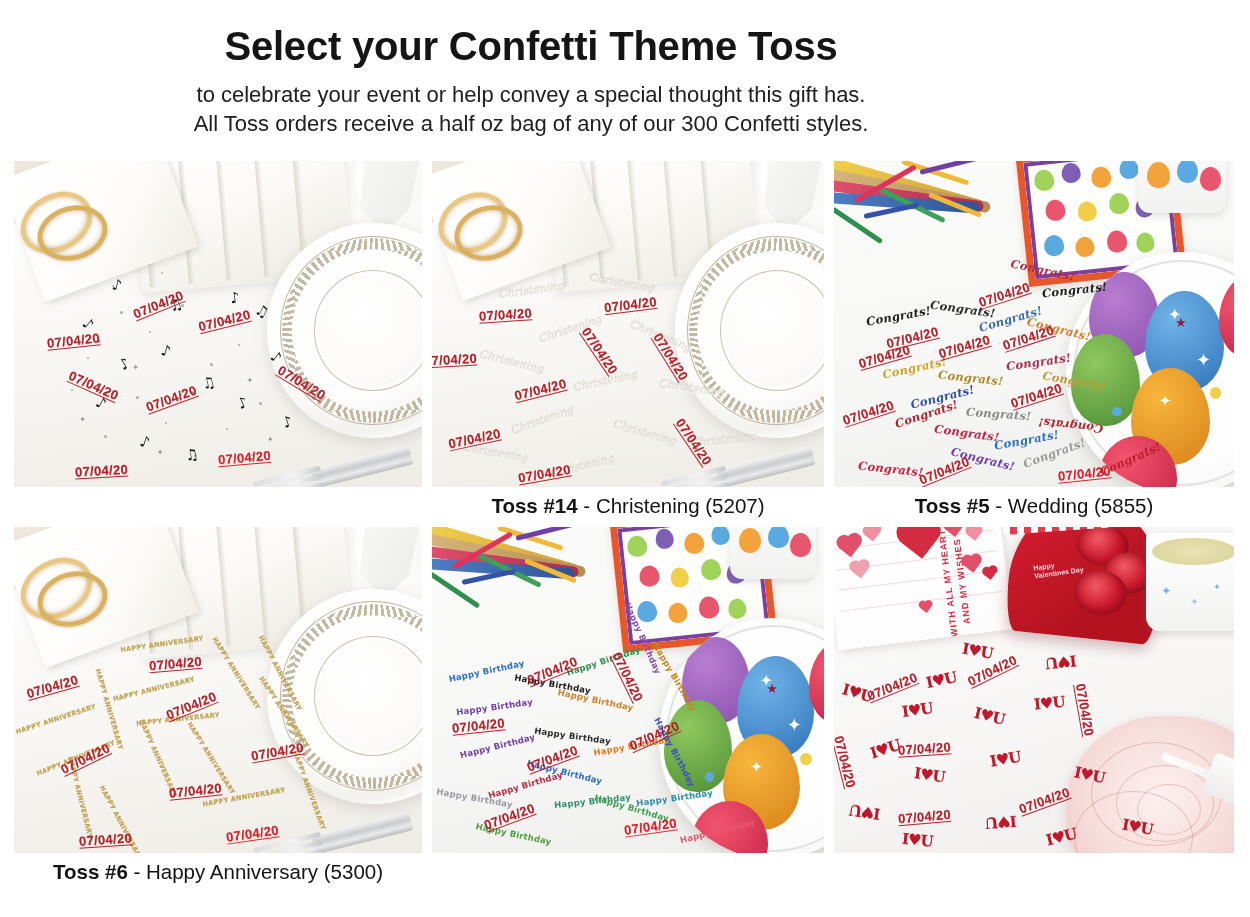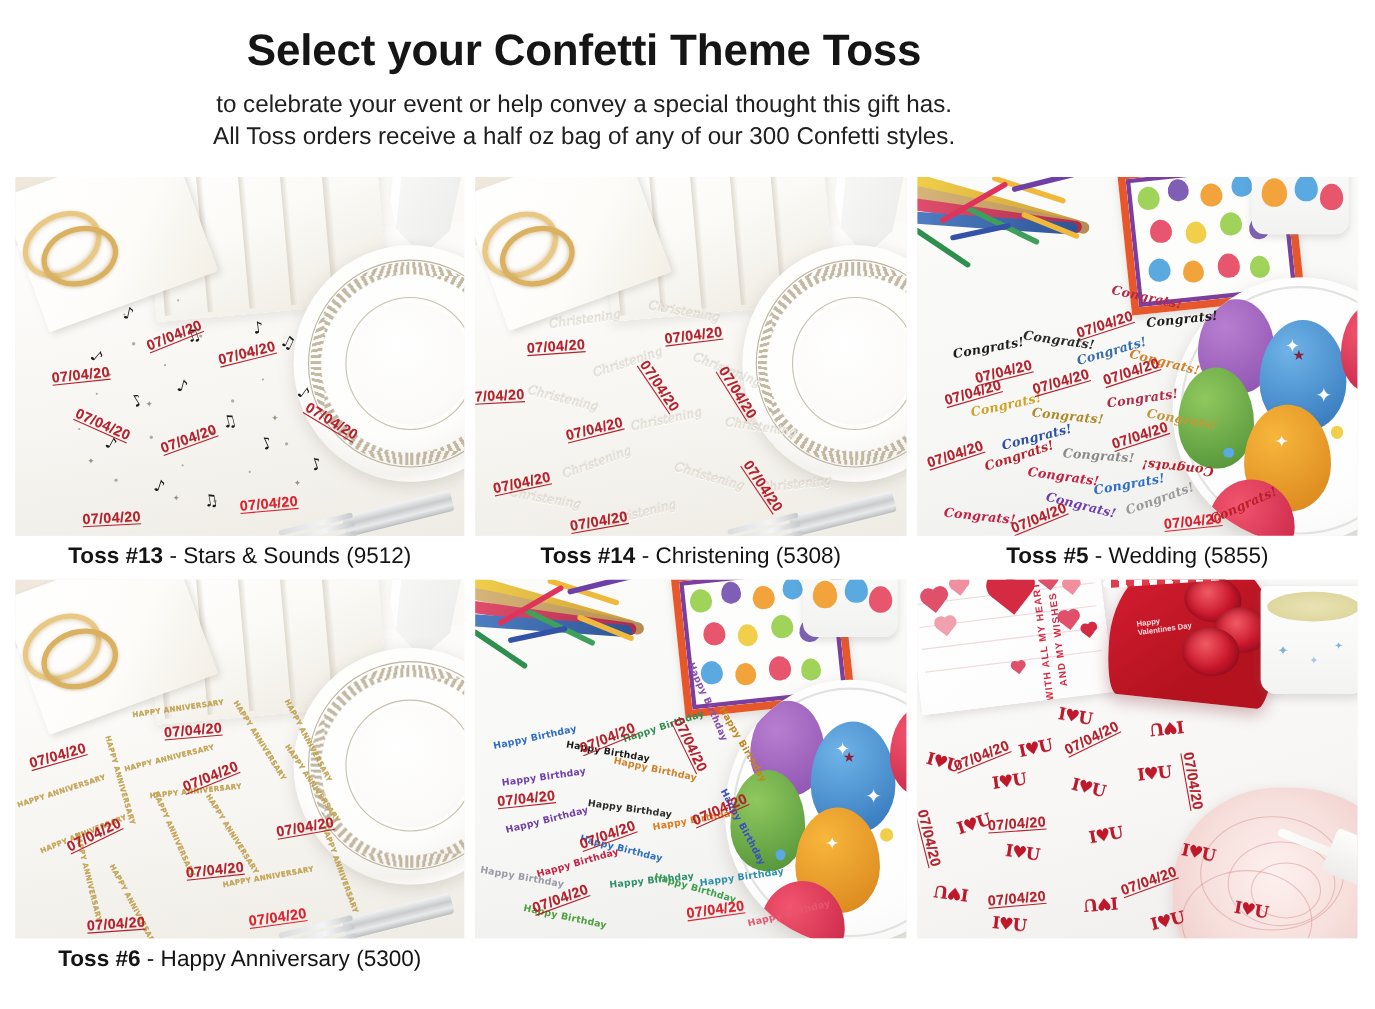--- a/index.html
+++ b/index.html
@@ -370,26 +370,20 @@
           <span class="conf date" style="left:8%;top:53%;transform:rotate(-6deg)">07/04/20</span>
           <span class="conf date" style="left:29%;top:42%;transform:rotate(-22deg)">07/04/20</span>
           <span class="conf date" style="left:45%;top:47%;transform:rotate(-14deg)">07/04/20</span>
           <span class="conf date" style="left:13%;top:67%;transform:rotate(24deg)">07/04/20</span>
           <span class="conf date" style="left:32%;top:71%;transform:rotate(-20deg)">07/04/20</span>
           <span class="conf date" style="left:64%;top:66%;transform:rotate(31deg)">07/04/20</span>
           <span class="conf date bright" style="left:50%;top:89%;transform:rotate(-5deg)">07/04/20</span>
           <span class="conf date" style="left:15%;top:93%;transform:rotate(-3deg)">07/04/20</span>
         </div>
       </div>
-      <div class="caption">
-        <span class="num">Toss #13</span>
-        <span class="dash">-</span>
-        <span class="nm">Stars &amp; Sounds</span>
-        <span class="nm">(9512)</span>
-      </div>
     </div>
 
     <div class="cell r1">
       <div class="photo">
         <div class="layer wed-bg"></div>
         <div class="layer wed-cloth"></div>
         <div class="layer wed-napkin">
           <b></b>
             <b></b>
             <b></b>
@@ -438,21 +432,21 @@
           <span class="conf date" style="left:21%;top:68%;transform:rotate(-14deg)">07/04/20</span>
           <span class="conf date" style="left:4%;top:83%;transform:rotate(-12deg)">07/04/20</span>
           <span class="conf date" style="left:22%;top:94%;transform:rotate(-10deg)">07/04/20</span>
           <span class="conf date" style="left:60%;top:84%;transform:rotate(56deg)">07/04/20</span>
         </div>
       </div>
       <div class="caption">
         <span class="num">Toss #14</span>
         <span class="dash">-</span>
         <span class="nm">Christening</span>
-        <span class="nm">(5308)</span>
+        <span class="nm">(5207)</span>
       </div>
     </div>
 
     <div class="cell r1">
       <div class="photo">
         <div class="layer party-bg"></div>
 
         <div class="layer" style="left:-4%;top:-4%;width:58%;height:34%">
           <span class="blower" style="left:2%;top:6%;width:72%;background:linear-gradient(90deg,#f2d24a,#cf9d3b);transform:rotate(16deg)"></span>
           <span class="blower" style="left:0%;top:16%;width:76%;background:linear-gradient(90deg,#d9b87e,#b58d52);transform:rotate(12deg)"></span>

